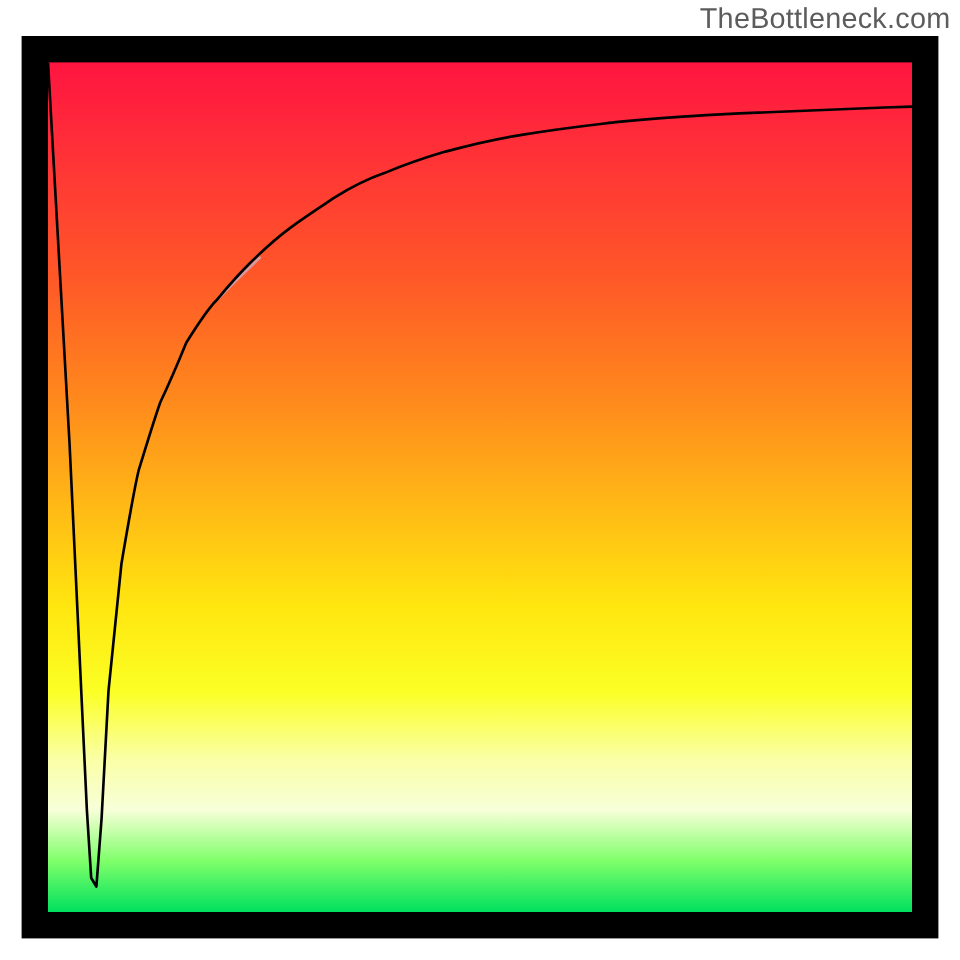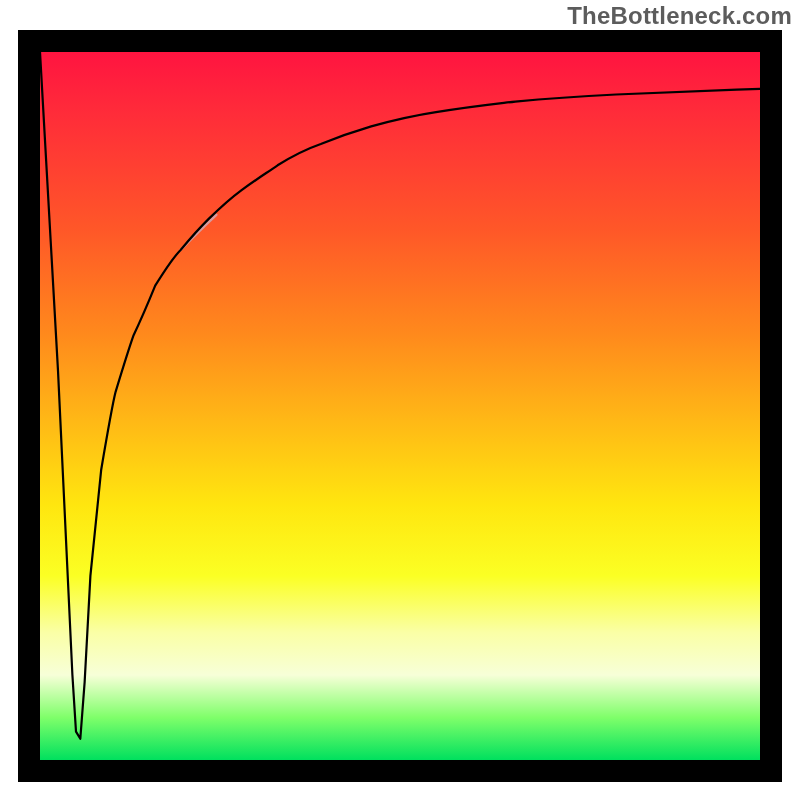--- a/index.html
+++ b/index.html
@@ -14,21 +14,21 @@
   .stage {
     position: relative;
     width: 800px;
     height: 800px;
   }
   .watermark {
     position: absolute;
     top: 2px;
     right: 8px;
     font-size: 24px;
-    font-weight: 700;
+    font-weight: 400;
     color: #5c5c5c;
     letter-spacing: 0.2px;
     z-index: 10;
   }
   .frame {
     position: absolute;
     left: 18px;
     top: 30px;
     width: 764px;
     height: 752px;

